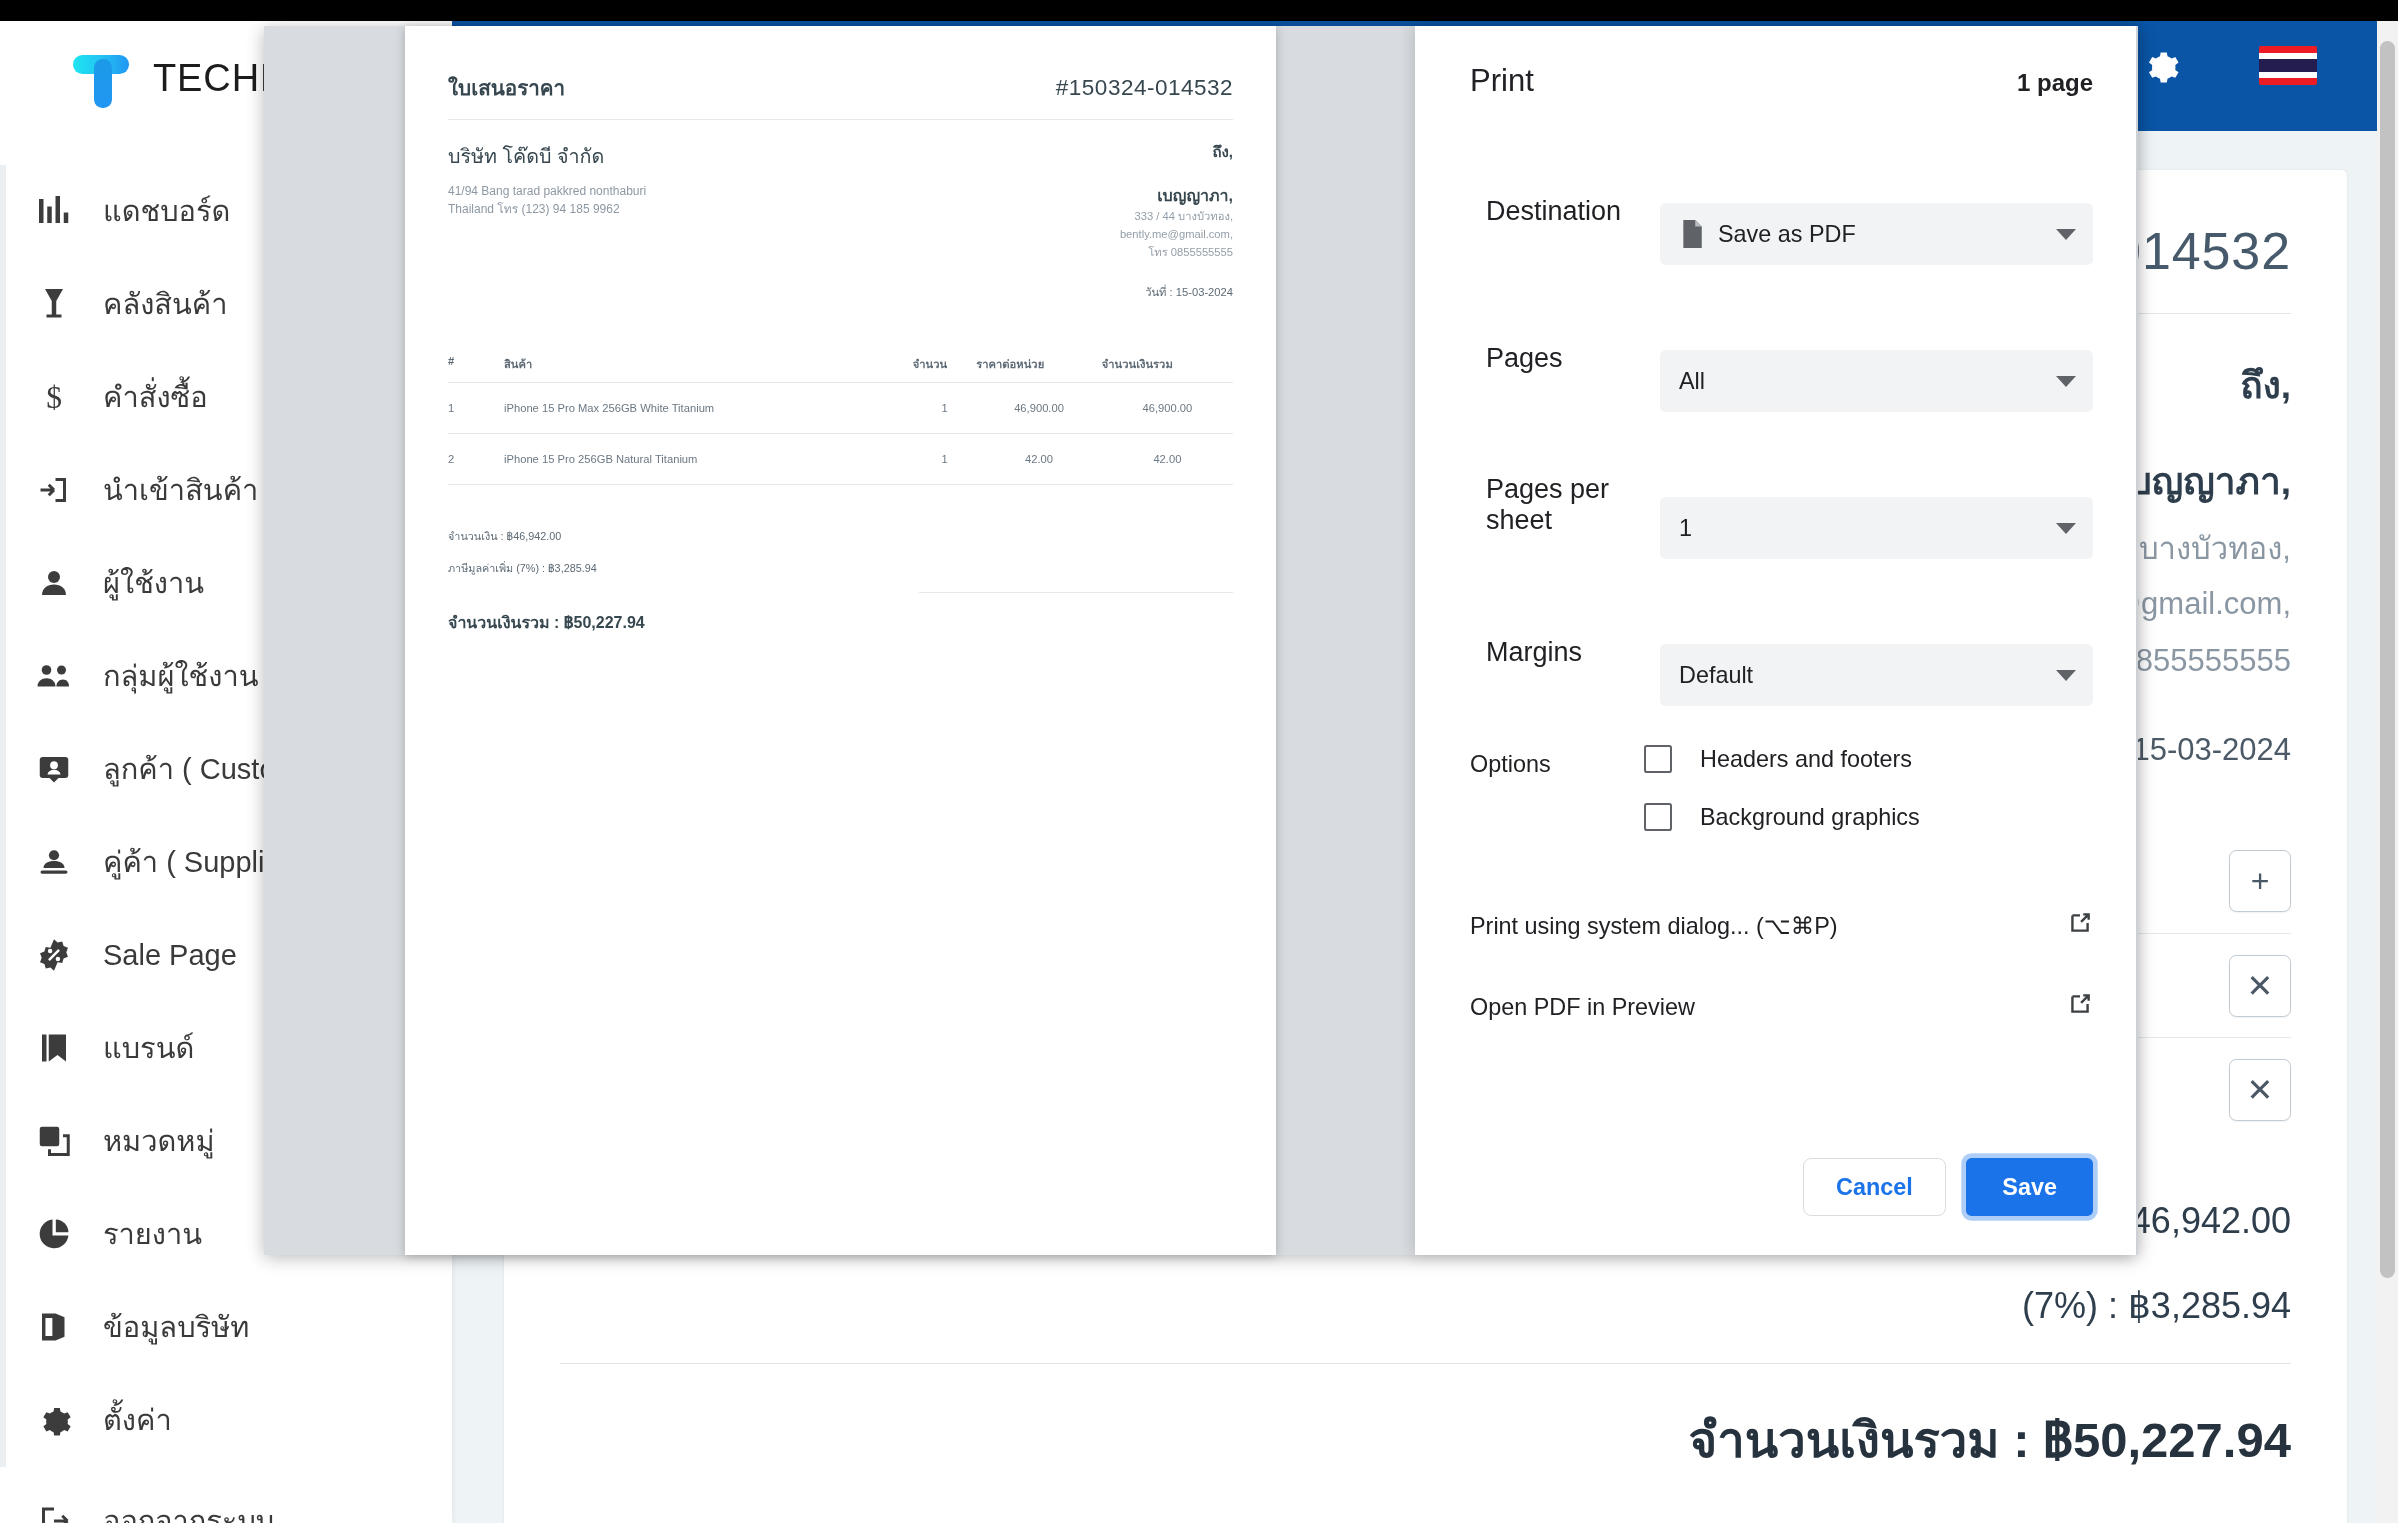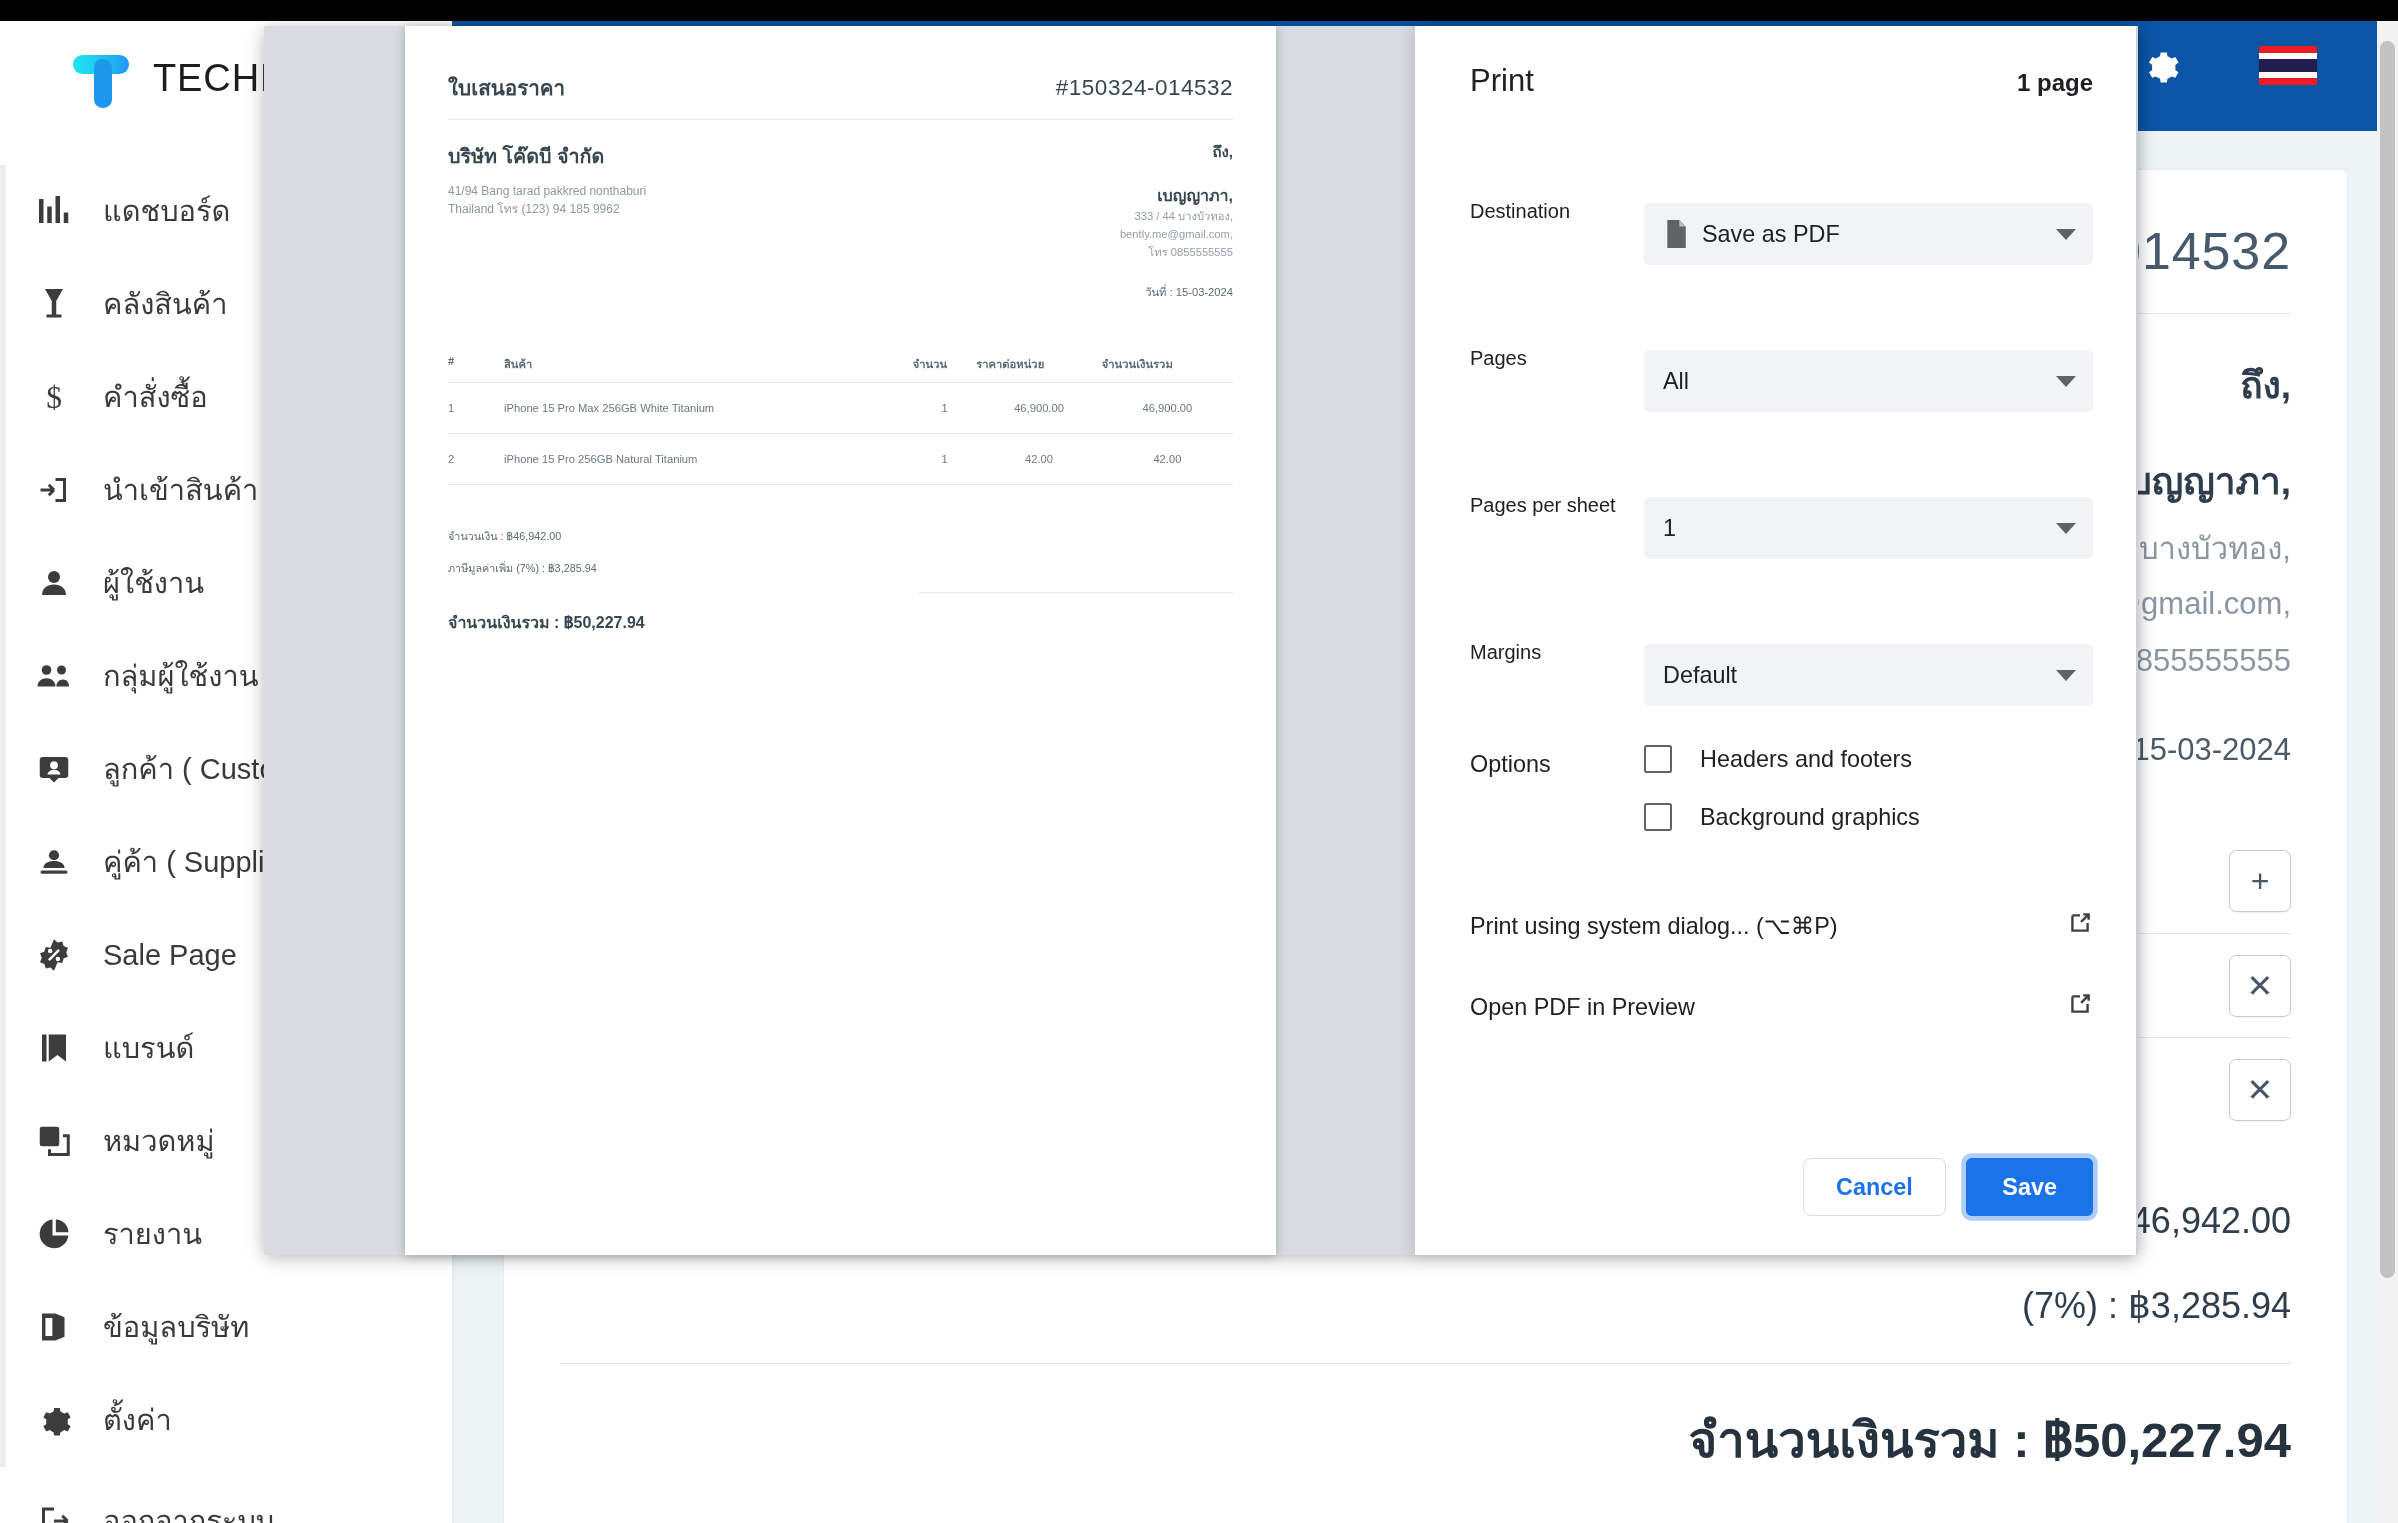--- a/index.html
+++ b/index.html
@@ -134,21 +134,21 @@
     position: absolute; left: 141px; top: 0px;
     width: 871px; height: 1229px; background: #ffffff;
     box-shadow: 0 1.9px 9.4px rgba(0,0,0,.25);
     padding: 45px 43px;
   }
   .pp-head { display: flex; justify-content: space-between; align-items: baseline; }
   .pp-title { font-size: 20.6px; font-weight: 700; color: #37474f; }
   .pp-no { font-size: 22.5px; color: #37474f; letter-spacing: 0.5px; }
   .pp-rule { height: 0.9px; background: #e6e8ea; margin: 15px 0 20.6px; }
   .pp-two { display: flex; justify-content: space-between; }
-  .pp-comp { font-size: 19.7px; font-weight: 700; color: #37474f; }
+  .pp-comp { font-size: 19.7px; font-weight: 400; color: #37474f; }
   .pp-addr { font-size: 12px; color: #8d98a3; line-height: 1.55; margin-top: 9.4px; }
   .pp-right { text-align: right; }
   .pp-to { font-size: 15px; font-weight: 700; color: #37474f; }
   .pp-cust { font-size: 16px; font-weight: 700; color: #37474f; margin-top: 19px; }
   .pp-cline { font-size: 11.2px; color: #939ea8; line-height: 1.6; }
   .pp-date { font-size: 11.2px; color: #5d6a75; margin-top: 20.6px; }
 
   table.pp-tbl { width: 100%; border-collapse: collapse; margin-top: 54px; }
   table.pp-tbl th {
     font-size: 11.2px; font-weight: 700; color: #5d6a75; text-align: left;
@@ -174,21 +174,21 @@
     width: 721px; height: 1229px; background: #ffffff; z-index: 20;
     box-shadow: -1.9px 0 15px rgba(0,0,0,.16);
     display: flex; flex-direction: column; padding-left: 12px;
   }
   .pd-body { flex: 1 1 auto; padding: 37px 43px 0 43px; overflow: hidden; }
   .pd-head { display: flex; align-items: baseline; justify-content: space-between; margin-bottom: 58px; }
   .pd-title { font-size: 31px; color: #202124; font-weight: 400; }
   .pd-pages { font-size: 24px; color: #202124; font-weight: 700; }
 
   .pd-row { display: flex; align-items: center; margin-bottom: 39px; }
-  .pd-label { width: 174px; flex: 0 0 174px; font-size: 20px; color: #202124; }
+  .pd-label { width: 174px; flex: 0 0 174px; font-size: 27px; color: #202124; margin-left: 16px; }
   .pd-select {
     flex: 1 1 auto; height: 62px; background: #f1f3f4; border-radius: 5.6px;
     display: flex; align-items: center; padding: 0 17px 0 19px; gap: 13px;
     cursor: pointer; position: relative; margin-top: 46px;
   }
   .pd-select .val { font-size: 23.4px; color: #202124; flex: 1 1 auto; }
   .pd-caret {
     width: 0; height: 0; border-left: 10.3px solid transparent;
     border-right: 10.3px solid transparent; border-top: 11.2px solid #5f6368;
   }

